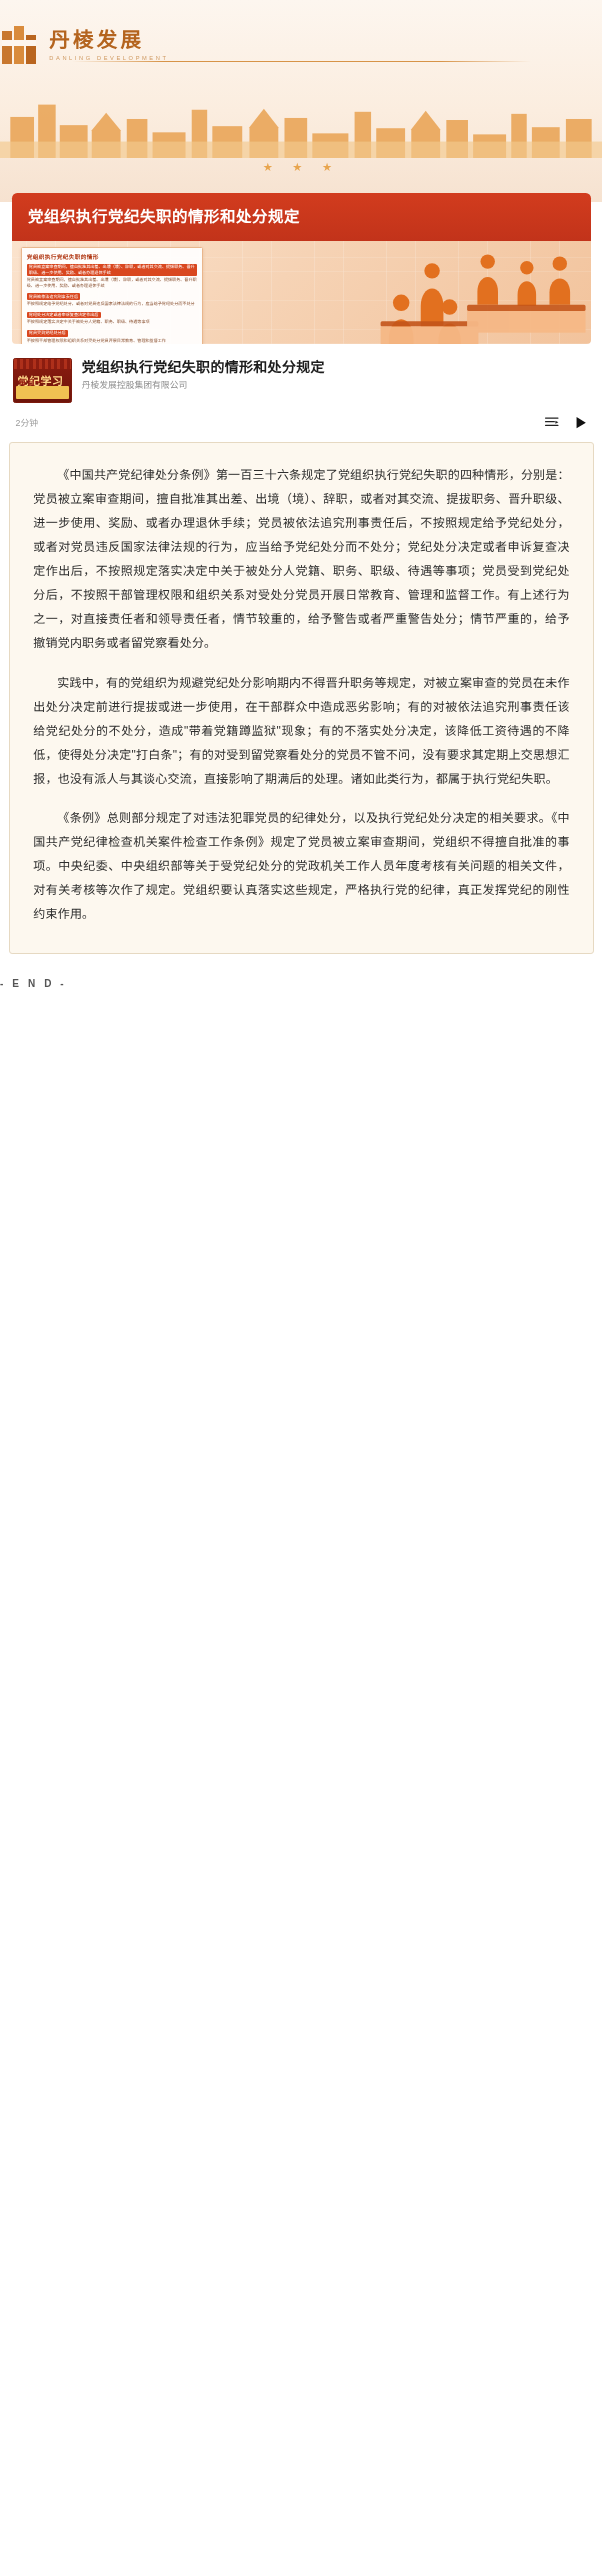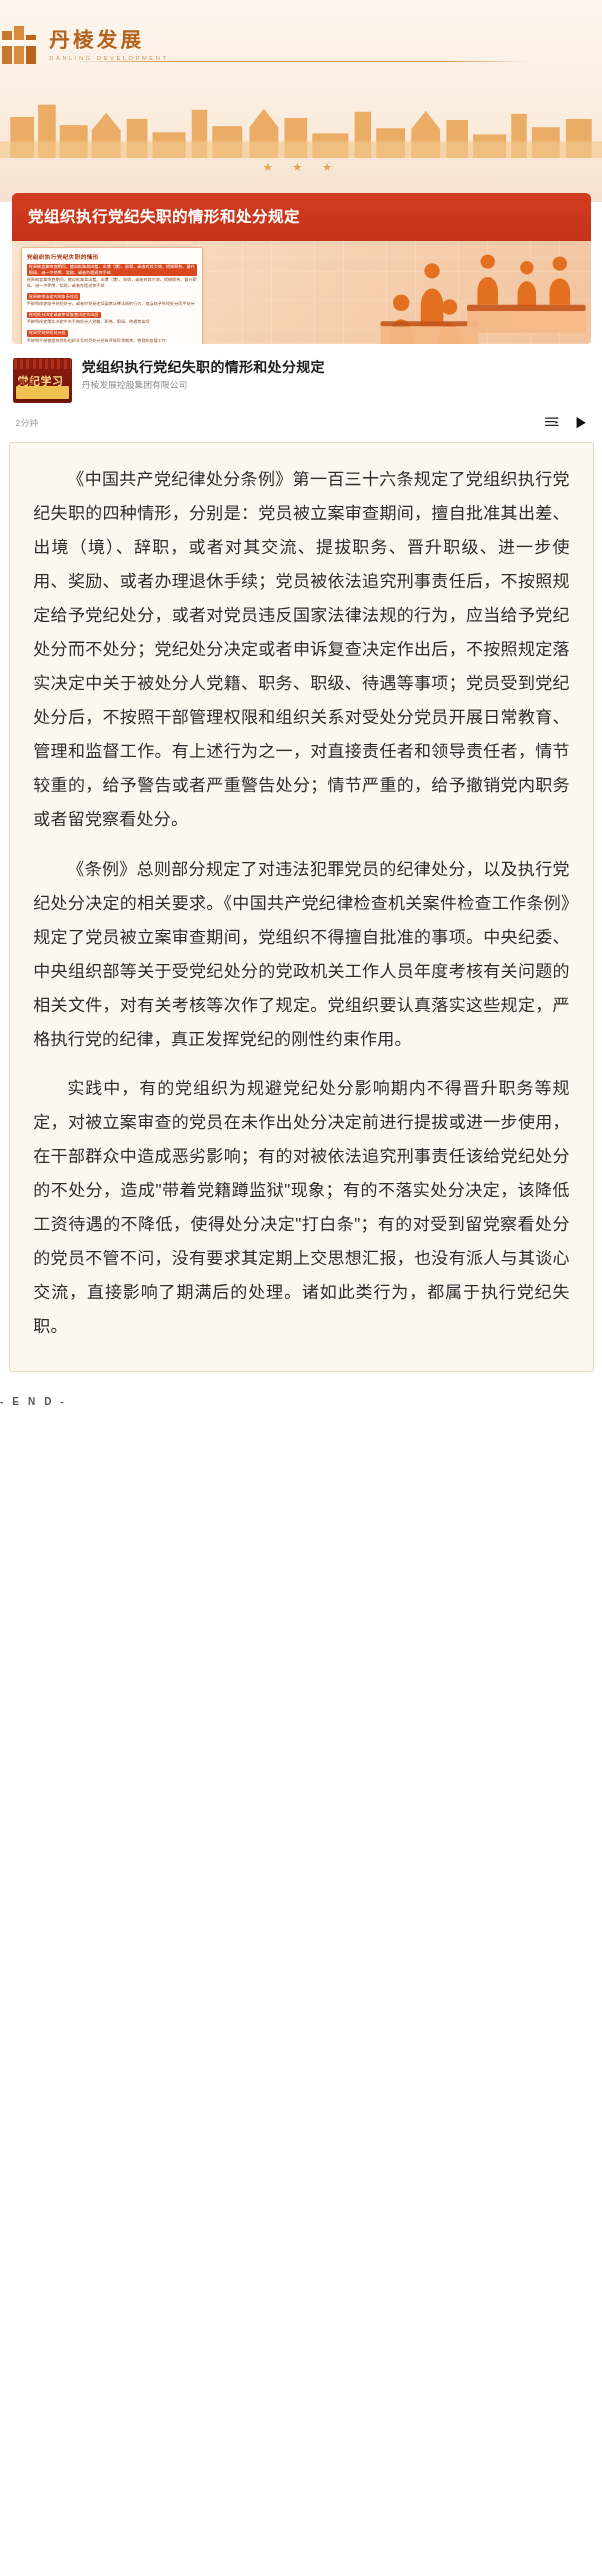--- a/index.html
+++ b/index.html
@@ -241,21 +241,21 @@
   
   .body-card {
     margin: 3.1px 9.3px 0 9.3px;
     background: #fdf8ef;
     border: 0.5px solid #e6d9c2;
     border-radius: 3.1px;
     padding: 20.6px 23px 27px 23px;
   }
   .body-card p {
     margin: 0 0 15.5px 0;
-    font-size: 17px;
+    font-size: 12px;
     line-height: 2.0;
     text-align: justify;
     text-indent: 2em;
     color: #2e2e2e;
     letter-spacing: 0.2px;
   }
   .body-card p:last-child { margin-bottom: 0; }
 
   
   .end-mark {
@@ -412,19 +412,19 @@
     <span class="icon-btn">
       <svg class="icon-play" viewBox="0 0 26 26" aria-hidden="true">
         <path d="M5 2 L23 13 L5 24 Z" fill="#111"></path>
       </svg>
     </span>
   </div>
 </div>
 
 <div class="body-card">
   <p>《中国共产党纪律处分条例》第一百三十六条规定了党组织执行党纪失职的四种情形，分别是：党员被立案审查期间，擅自批准其出差、出境（境）、辞职，或者对其交流、提拔职务、晋升职级、进一步使用、奖励、或者办理退休手续；党员被依法追究刑事责任后，不按照规定给予党纪处分，或者对党员违反国家法律法规的行为，应当给予党纪处分而不处分；党纪处分决定或者申诉复查决定作出后，不按照规定落实决定中关于被处分人党籍、职务、职级、待遇等事项；党员受到党纪处分后，不按照干部管理权限和组织关系对受处分党员开展日常教育、管理和监督工作。有上述行为之一，对直接责任者和领导责任者，情节较重的，给予警告或者严重警告处分；情节严重的，给予撤销党内职务或者留党察看处分。</p>
+  <p>实践中，有的党组织为规避党纪处分影响期内不得晋升职务等规定，对被立案审查的党员在未作出处分决定前进行提拔或进一步使用，在干部群众中造成恶劣影响；有的对被依法追究刑事责任该给党纪处分的不处分，造成"带着党籍蹲监狱"现象；有的不落实处分决定，该降低工资待遇的不降低，使得处分决定"打白条"；有的对受到留党察看处分的党员不管不问，没有要求其定期上交思想汇报，也没有派人与其谈心交流，直接影响了期满后的处理。诸如此类行为，都属于执行党纪失职。</p>
   <p>《条例》总则部分规定了对违法犯罪党员的纪律处分，以及执行党纪处分决定的相关要求。《中国共产党纪律检查机关案件检查工作条例》规定了党员被立案审查期间，党组织不得擅自批准的事项。中央纪委、中央组织部等关于受党纪处分的党政机关工作人员年度考核有关问题的相关文件，对有关考核等次作了规定。党组织要认真落实这些规定，严格执行党的纪律，真正发挥党纪的刚性约束作用。</p>
-  <p>实践中，有的党组织为规避党纪处分影响期内不得晋升职务等规定，对被立案审查的党员在未作出处分决定前进行提拔或进一步使用，在干部群众中造成恶劣影响；有的对被依法追究刑事责任该给党纪处分的不处分，造成"带着党籍蹲监狱"现象；有的不落实处分决定，该降低工资待遇的不降低，使得处分决定"打白条"；有的对受到留党察看处分的党员不管不问，没有要求其定期上交思想汇报，也没有派人与其谈心交流，直接影响了期满后的处理。诸如此类行为，都属于执行党纪失职。</p>
 </div>
 
 <div class="end-mark">- E N D -</div>
 <div class="tail-strip"></div>
 
 
 </body></html>

